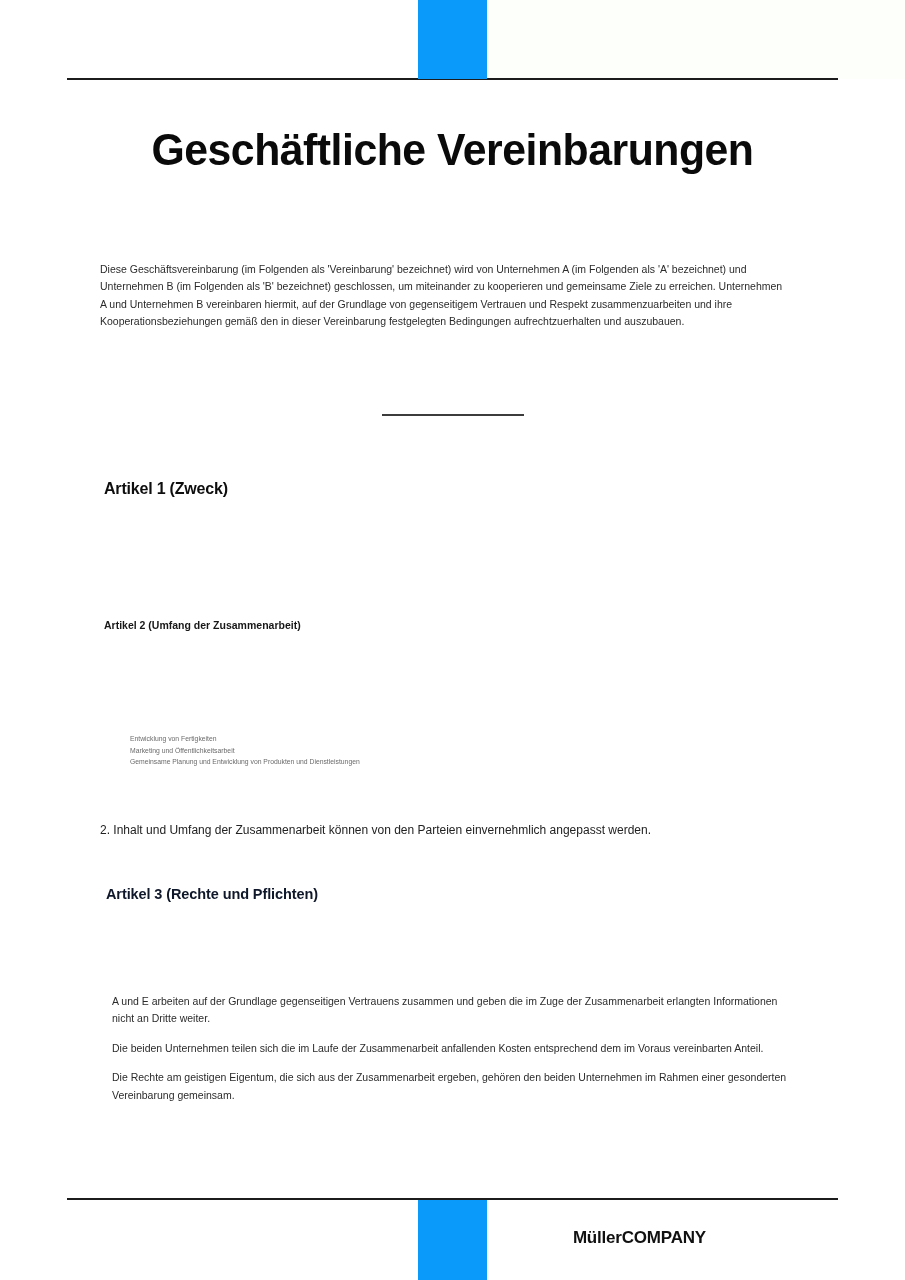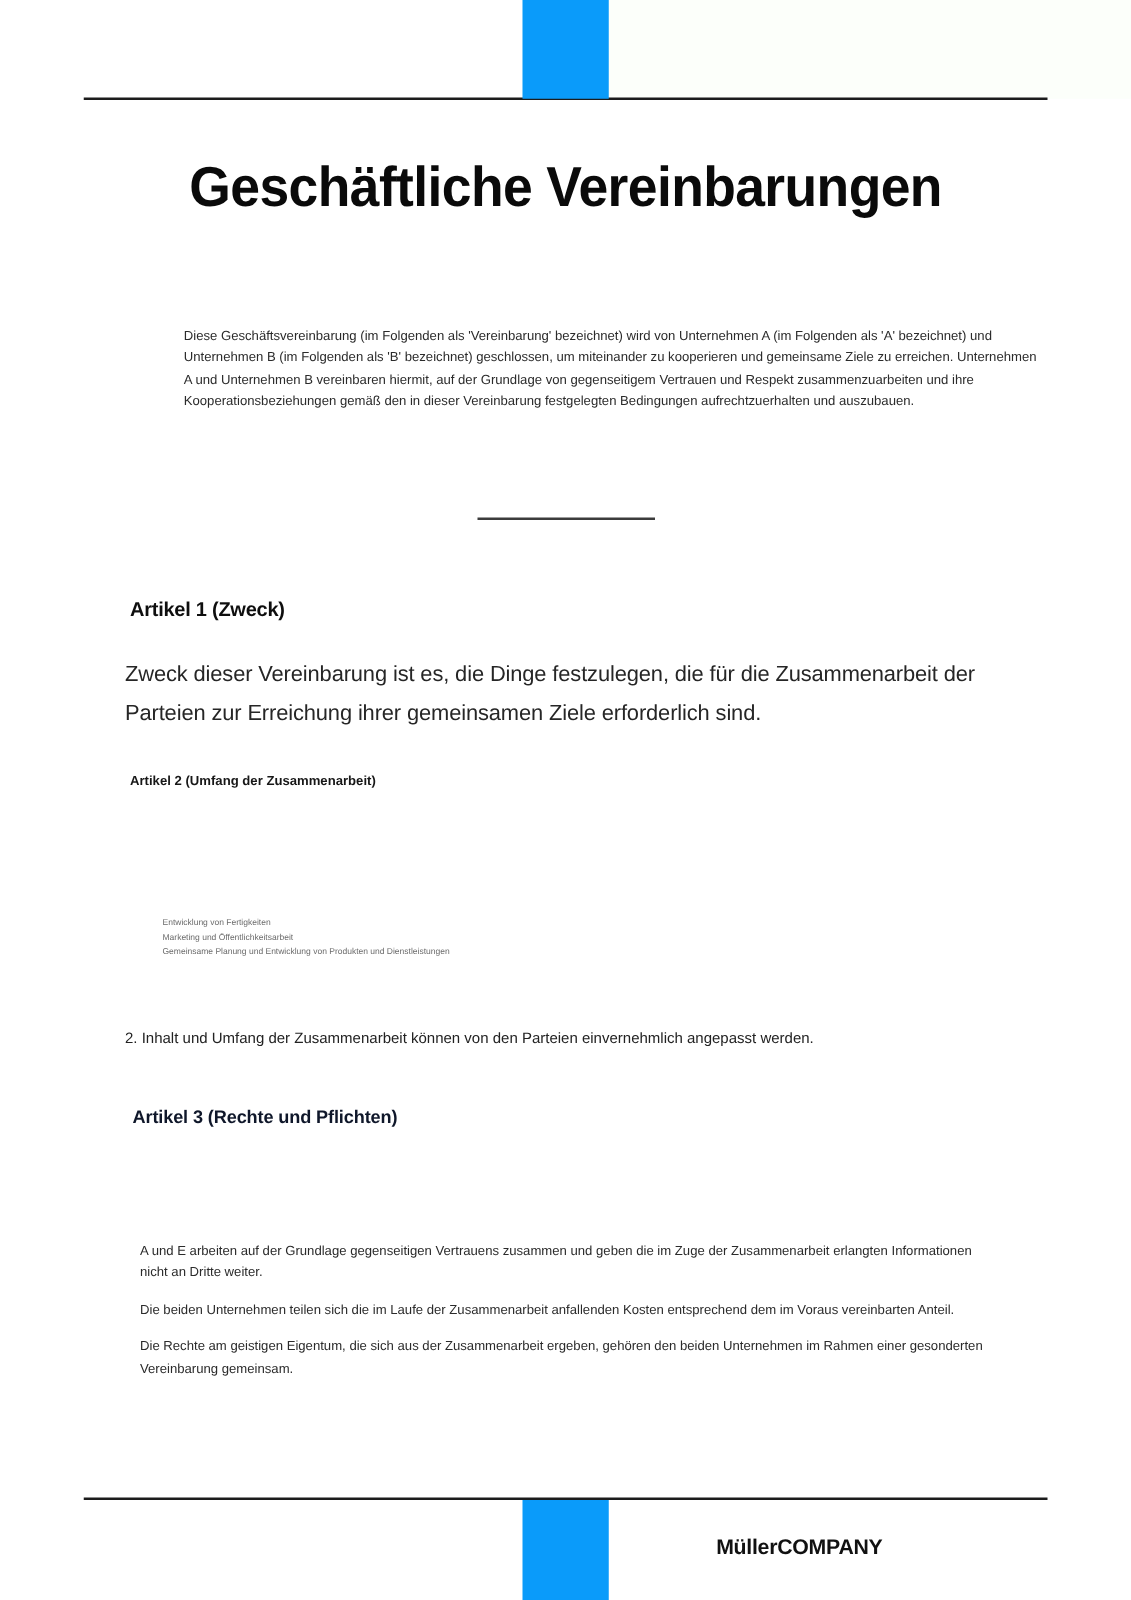--- a/index.html
+++ b/index.html
@@ -70,21 +70,20 @@
   
   .intro {
     position: absolute;
     left: 100px;
     top: 261px;
     width: 690px;
     font-size: 10.5px;
     line-height: 17.3px;
     color: #2b2b2b;
     text-align: left;
-    margin-left: 47px;
   }
   .intro p { margin: 0; }
 
   
   .mid-divider {
     position: absolute;
     left: 382px;
     top: 414px;
     width: 142px;
     height: 1.5px;
@@ -210,23 +209,20 @@
 
   <div class="doc-title">Geschäftliche Vereinbarungen</div>
 
   <div class="intro">
     <p>Diese Geschäftsvereinbarung (im Folgenden als 'Vereinbarung' bezeichnet) wird von Unternehmen A (im Folgenden als 'A' bezeichnet) und Unternehmen B (im Folgenden als 'B' bezeichnet) geschlossen, um miteinander zu kooperieren und gemeinsame Ziele zu erreichen. Unternehmen A und Unternehmen B vereinbaren hiermit, auf der Grundlage von gegenseitigem Vertrauen und Respekt zusammenzuarbeiten und ihre Kooperationsbeziehungen gemäß den in dieser Vereinbarung festgelegten Bedingungen aufrechtzuerhalten und auszubauen.</p>
   </div>
 
   <div class="mid-divider"></div>
 
   <div class="art1-head">Artikel 1 (Zweck)</div>
-  <div class="art1-body">
-    <p>Zweck dieser Vereinbarung ist es, die Dinge festzulegen, die für die Zusammenarbeit der Parteien zur Erreichung ihrer gemeinsamen Ziele erforderlich sind.</p>
-  </div>
 
   <div class="art2-head">Artikel 2 (Umfang der Zusammenarbeit)</div>
   <div class="sub-list">
     <div>Entwicklung von Fertigkeiten</div>
     <div>Marketing und Öffentlichkeitsarbeit</div>
     <div>Gemeinsame Planung und Entwicklung von Produkten und Dienstleistungen</div>
   </div>
   <div class="art2-item2">2. Inhalt und Umfang der Zusammenarbeit können von den Parteien einvernehmlich angepasst werden.</div>
 
   <div class="art3-head">Artikel 3 (Rechte und Pflichten)</div>

